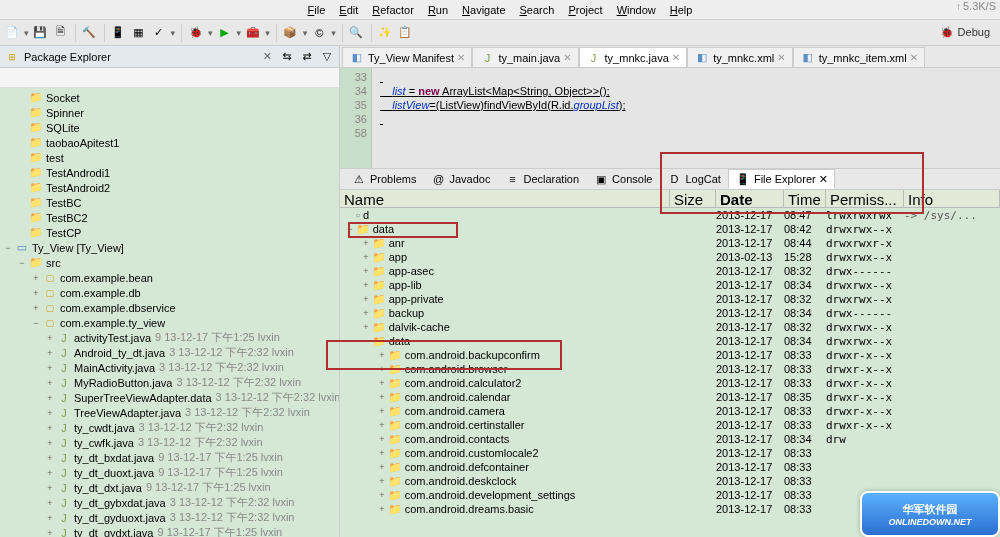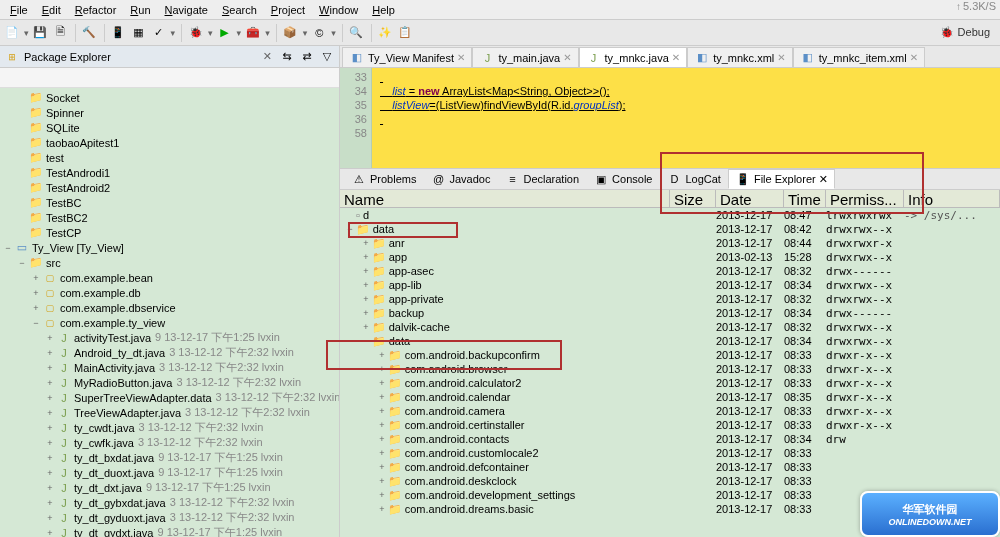--- a/index.html
+++ b/index.html
@@ -1,17 +1,17 @@
 <!DOCTYPE html>
 <html><head>
 <meta charset="utf-8">
 <style>
 * { margin: 0; padding: 0; box-sizing: border-box; font-family: "Microsoft YaHei", Tahoma, sans-serif; font-size: 11px; }
 body { background: #f0f0f0; width: 1000px; height: 537px; overflow: hidden; position: relative; }
-.menubar { background: #eee; border-bottom: 1px solid #ccc; height: 20px; display: flex; align-items: center; padding: 0 4px; gap: 2px; }
+.menubar { background: #eee; border-bottom: 1px solid #ccc; height: 20px; display: flex; align-items: center; padding: 0 4px; gap: 2px; justify-content: center; }
 .menubar span { padding: 2px 6px; }
 .menubar span u { text-decoration: underline; }
 .toolbar { background: #e8e8e8; border-bottom: 1px solid #ccc; height: 26px; display: flex; align-items: center; padding: 0 4px; gap: 4px; }
 .tb-icon { width: 16px; height: 16px; display: inline-flex; align-items: center; justify-content: center; }
 .tb-sep { width: 1px; height: 18px; background: #ccc; margin: 0 2px; }
 .tb-dd { font-size: 9px; color: #666; }
 .spacer { flex: 1; }
 .debug-btn { color: #333; padding: 2px 6px; }
 
 .main { display: flex; height: calc(100% - 46px); }
@@ -36,38 +36,38 @@
 .ind-1 { padding-left: 16px; }
 .ind-2 { padding-left: 30px; }
 .ind-3 { padding-left: 44px; }
 
 .right-pane { flex: 1; display: flex; flex-direction: column; background: #fff; }
 .editor-tabs { background: #e8e8e8; border-bottom: 1px solid #ccc; height: 22px; display: flex; align-items: flex-end; padding-left: 2px; gap: 0; }
 .ed-tab { background: #f0f0f0; border: 1px solid #ccc; border-bottom: none; padding: 2px 6px; display: flex; align-items: center; gap: 3px; height: 20px; font-size: 10px; }
 .ed-tab.active { background: #fff; }
 .ed-tab .x { color: #999; font-size: 10px; }
 
-.editor { background: #fde047; flex: 0 0 100px; font-family: Consolas, monospace; display: flex; overflow: hidden; }
+.editor { background: #e5e5e5; flex: 0 0 100px; font-family: Consolas, monospace; display: flex; overflow: hidden; }
 .gutter { background: #c8dec8; width: 32px; text-align: right; padding: 2px 4px 2px 2px; color: #888; font-size: 10px; line-height: 14px; border-right: 1px solid #b5cdb5; }
 .code { padding: 2px 8px; font-size: 11px; line-height: 14px; text-decoration: underline; }
 .kw { color: #800050; font-weight: bold; }
 .cmt { color: #3a7a3a; }
 .field { color: #0030c0; font-style: italic; }
 
 .bottom-tabs { background: #e8e8e8; border-top: 1px solid #ccc; border-bottom: 1px solid #ccc; height: 22px; display: flex; align-items: center; padding: 0 4px; gap: 0; }
 .btab { padding: 2px 6px; display: flex; align-items: center; gap: 3px; border: 1px solid transparent; font-size: 10px; }
 .btab.active { background: #fff; border: 1px solid #ccc; border-bottom-color: #fff; }
 .red-box1 { border: 2px solid #b03030; position: absolute; pointer-events: none; }
 
 .file-explorer { flex: 1; display: flex; flex-direction: column; background: #d5e8d5; overflow: hidden; }
 .fe-header { display: flex; background: #e3e9d7; border-bottom: 1px solid #bbb; height: 18px; }
 .fe-header div { padding: 1px 4px; border-right: 1px solid #bbb; font-size: 15px; }
 .col-name { width: 330px; }
 .col-size { width: 46px; }
-.col-date { width: 68px; }
+.col-date { width: 68px; font-weight: bold; }
 .col-time { width: 42px; }
 .col-perm { width: 78px; }
 .col-info { flex: 1; }
 
 .fe-body { flex: 1; overflow: auto; }
 .fe-row { display: flex; height: 14px; align-items: center; }
 .fe-name { width: 330px; display: flex; align-items: center; white-space: nowrap; }
 .fe-size { width: 46px; }
 .fe-date { width: 68px; }
 .fe-time { width: 42px; }

